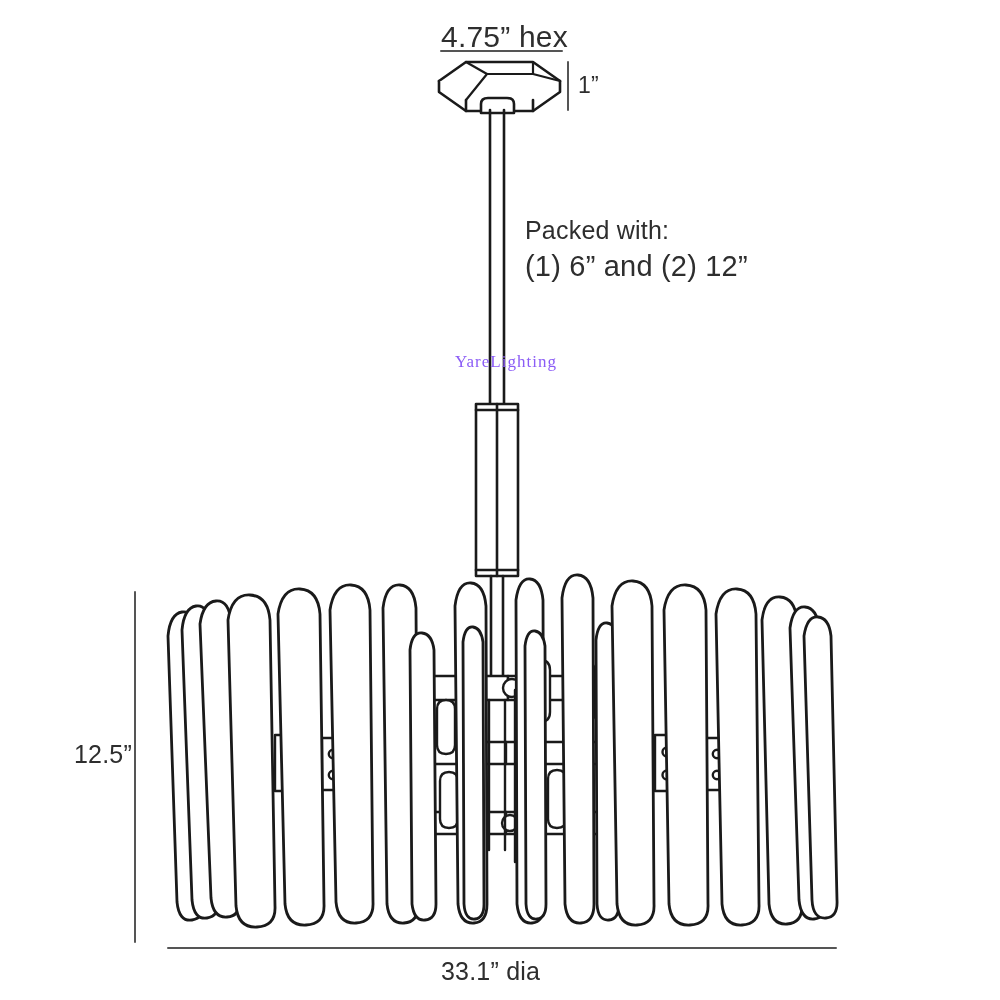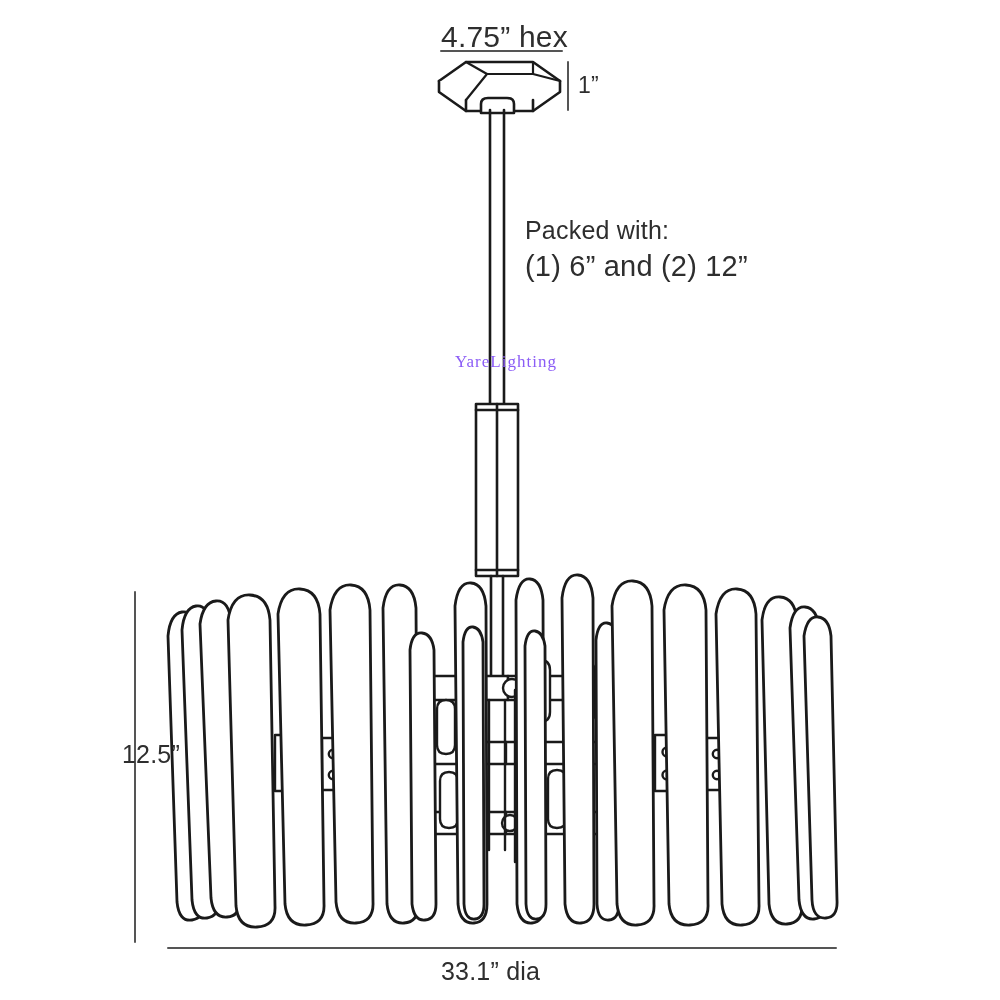--- a/index.html
+++ b/index.html
@@ -17,21 +17,21 @@
     position:absolute;
     font-family:"Liberation Sans", sans-serif;
     color:#2e2e2e;
     white-space:pre;
     letter-spacing:0.2px;
   }
   #lbl-hex{left:441px;top:20px;font-size:30px;text-align:center;}
   #lbl-canopy-h{left:578px;top:72px;font-size:23px;}
   #lbl-packed-1{left:525px;top:216px;font-size:25px;}
   #lbl-packed-2{left:525px;top:250px;font-size:29px;}
-  #lbl-height{left:74px;top:740px;font-size:25px;margin-left:48px;}
+  #lbl-height{left:74px;top:740px;font-size:25px;}
   #lbl-dia{left:441px;top:957px;font-size:25px;}
   #watermark{
     left:447px;top:352px;font-size:17px;
     color:#8b5cf6;letter-spacing:1px;
     font-family:"Liberation Serif", serif;
     margin-left:8px;
   }
 </style>
 </head>
 <body>

